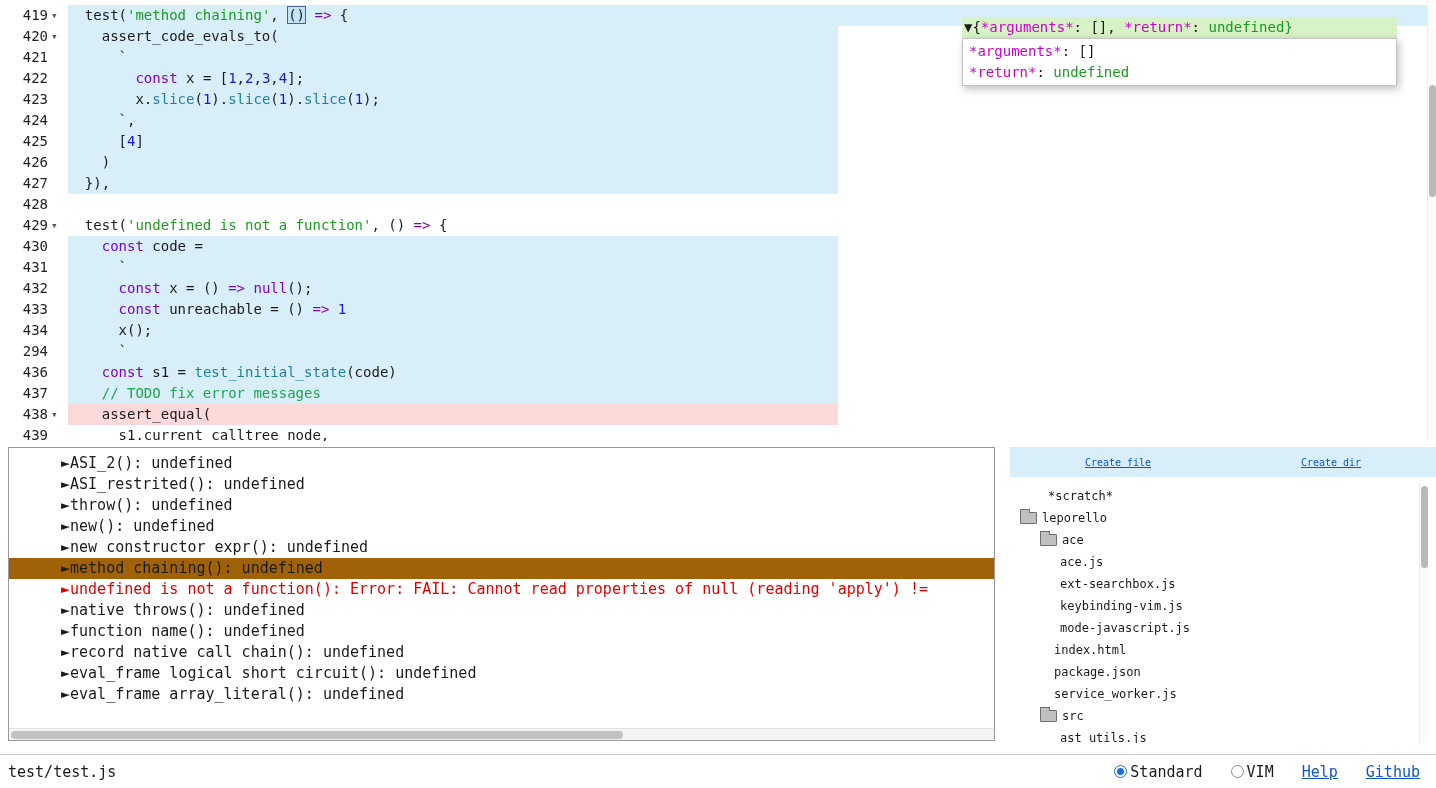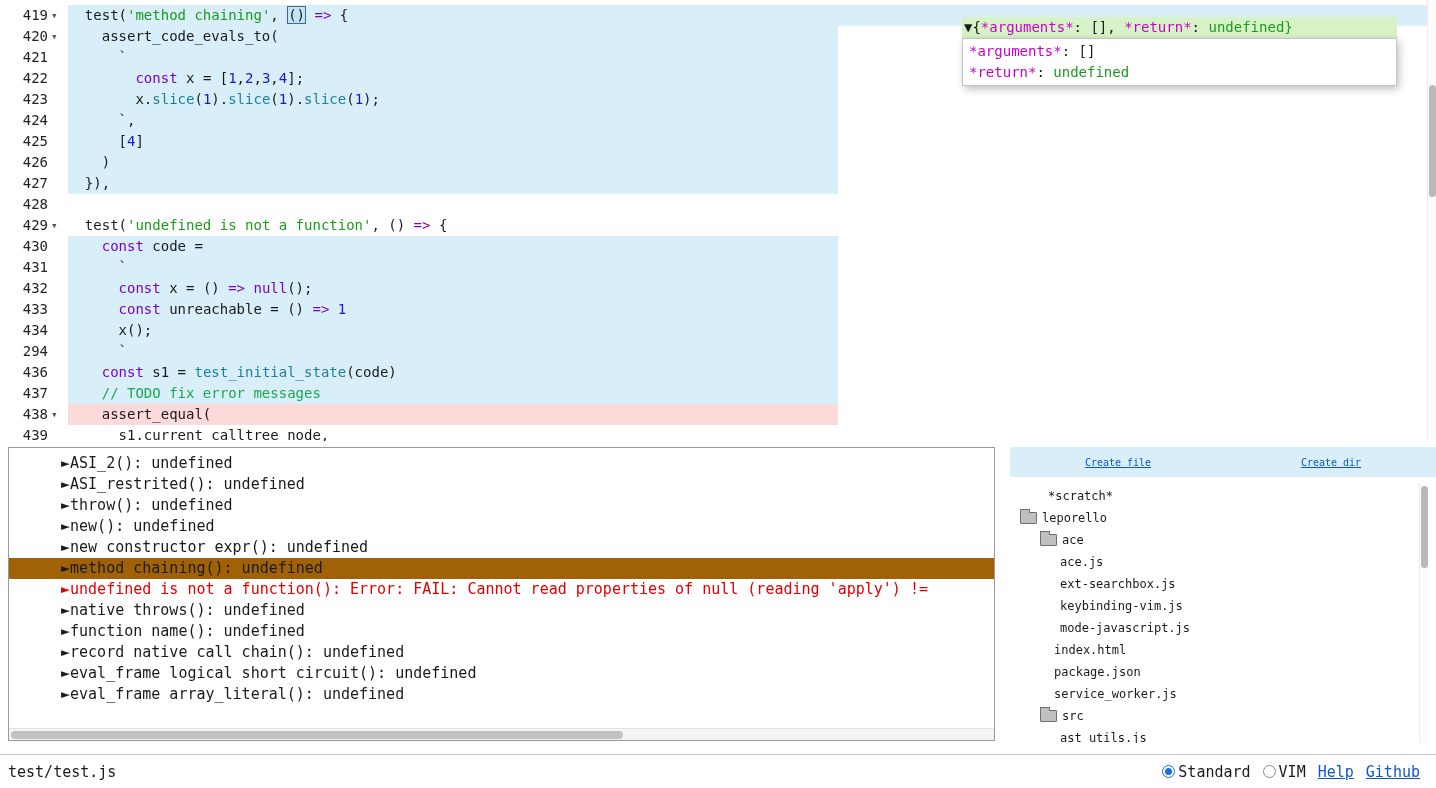--- a/index.html
+++ b/index.html
@@ -61,21 +61,21 @@
   .frow { height:22px; line-height:22px; font-size:12px; display:flex; align-items:center; white-space:pre; }
   .flabel { display:inline-block; }
   .folder-icon { position:relative; width:17px; height:12px; flex:none; background:#c0c0c0; border:1px solid #6e6e6e; border-radius:1px; display:inline-block; margin-right:5px; }
   .folder-icon::before { content:""; position:absolute; top:-4px; left:-1px; width:8px; height:3px; background:#c0c0c0; border:1px solid #6e6e6e; border-bottom:none; border-radius:1px 1px 0 0; }
   .scrollbar-v.files { top:36px; left:409px; right:auto; height:260px; }
   .scrollbar-v.files .thumb { top:3px; height:82px; }
 
   
   .status-bar { position:absolute; left:0; top:754px; width:1436px; height:34px; background:#fff; border-top:1px solid #c8c8c8;
                 display:flex; align-items:center; font-size:15px; padding:0 16px 0 8px; }
-  .status-right { margin-left:auto; display:flex; align-items:center; gap:12px; }
+  .status-right { margin-left:auto; display:flex; align-items:center; gap:28px; }
   .kb-choice { display:flex; align-items:center; gap:3px; cursor:pointer; }
   .radio { width:13px; height:13px; border-radius:50%; border:1px solid #8a8a8a; background:#fff; display:inline-block; position:relative; flex:none; }
   .radio.selected { border-color:#1a6ee0; }
   .radio.selected::after { content:""; position:absolute; left:2px; top:2px; width:7px; height:7px; border-radius:50%; background:#1a6ee0; }
 </style>
 </head>
 <body>
 
 <div class="editor">
   <div id="editor-lines">

